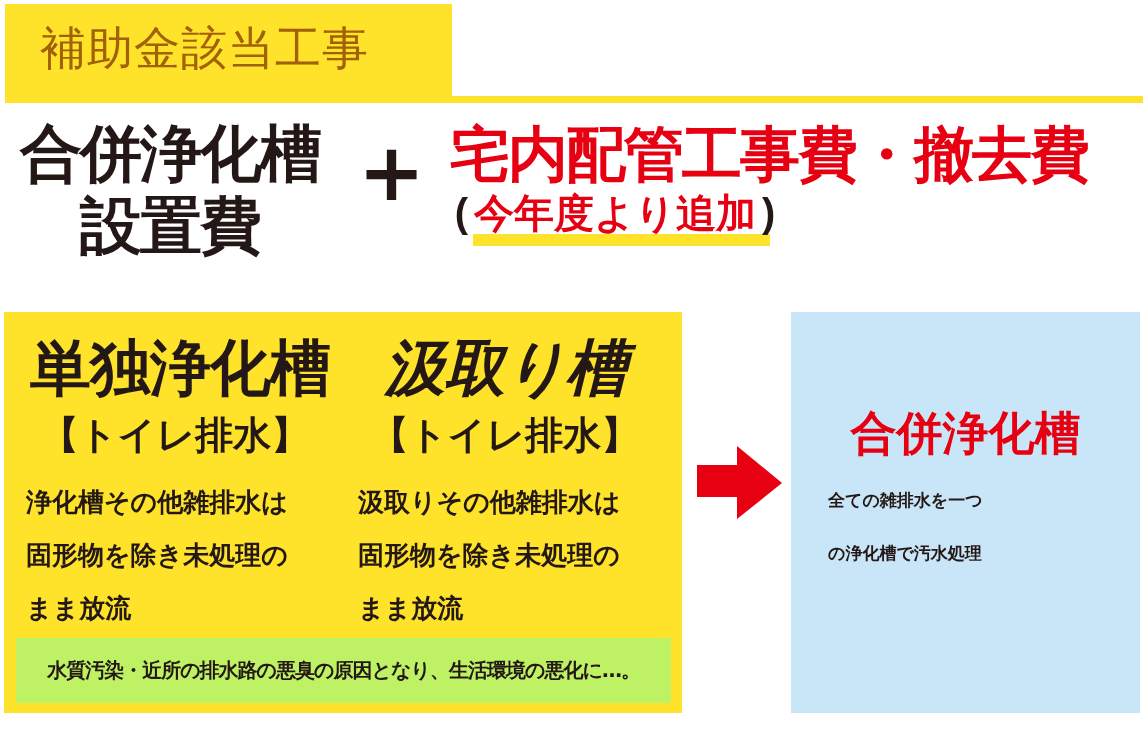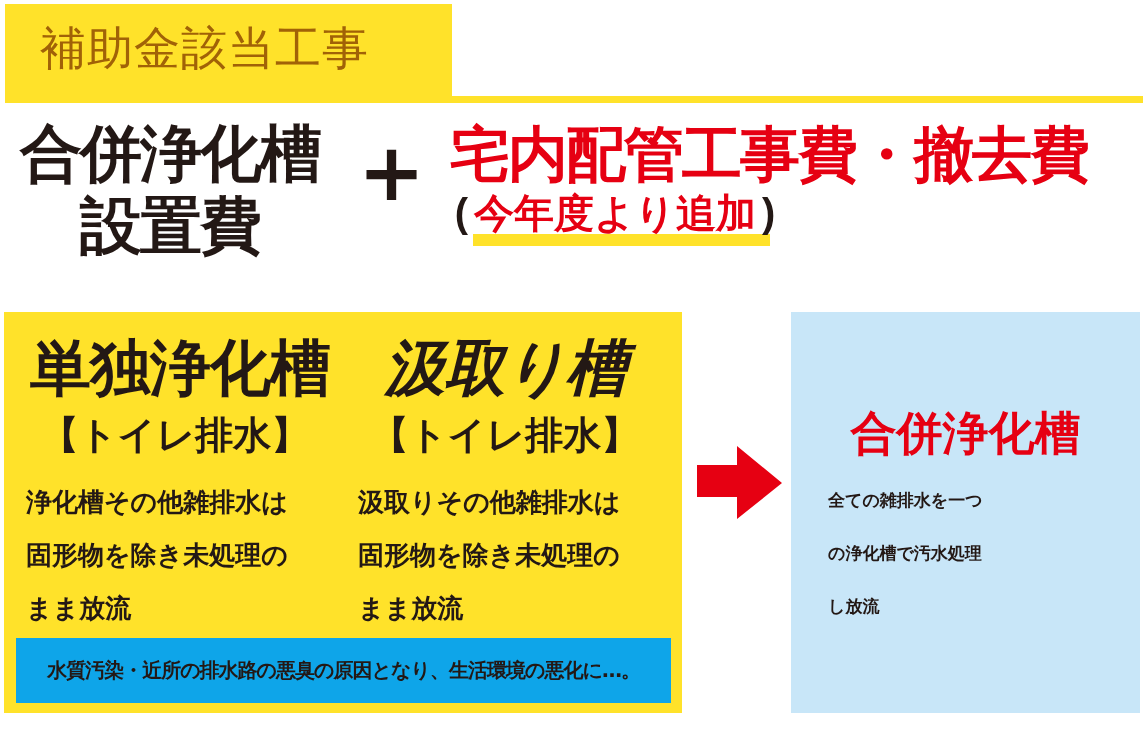--- a/index.html
+++ b/index.html
@@ -48,21 +48,21 @@
     .col-title {
       font-size:61px; line-height:56px; white-space:nowrap; text-align:center; letter-spacing:-1px;
     }
     .col-sub {
       font-size:38px; line-height:46px; white-space:nowrap; text-align:center;
     }
     .col-body {
       font-size:26px; line-height:53px; white-space:nowrap;
     }
     .note-box {
-      left:16px; top:638px; width:655px; height:65px; background:#0ea5e9;
+      left:16px; top:638px; width:655px; height:65px; background:#bef264;
       display:flex; align-items:center; justify-content:center;
     }
     .note-text { font-size:20px; white-space:nowrap; letter-spacing:-1px; }
     .panel-blue {
       left:791px; top:312px; width:349px; height:401px; background:var(--blue);
     }
     .blue-title {
       left:791px; top:405px; width:349px; text-align:center;
       font-size:46px; line-height:56px; color:var(--red); white-space:nowrap;
     }
@@ -115,14 +115,13 @@
 
 <svg class="abs" style="left:690px; top:440px;" width="100" height="90" viewBox="0 0 100 90">
   <polygon points="7,25 47,25 47,6 92,43 47,79 47,57 7,57" fill="#E60012"></polygon>
 </svg>
 
 <div class="abs panel-blue"></div>
 <div class="abs blue-title">合併浄化槽</div>
 <div class="abs blue-body">
   <div>全ての雑排水を一つ</div>
   <div>の浄化槽で汚水処理</div>
-  <div>し放流</div>
 </div>
 
 </body></html>

